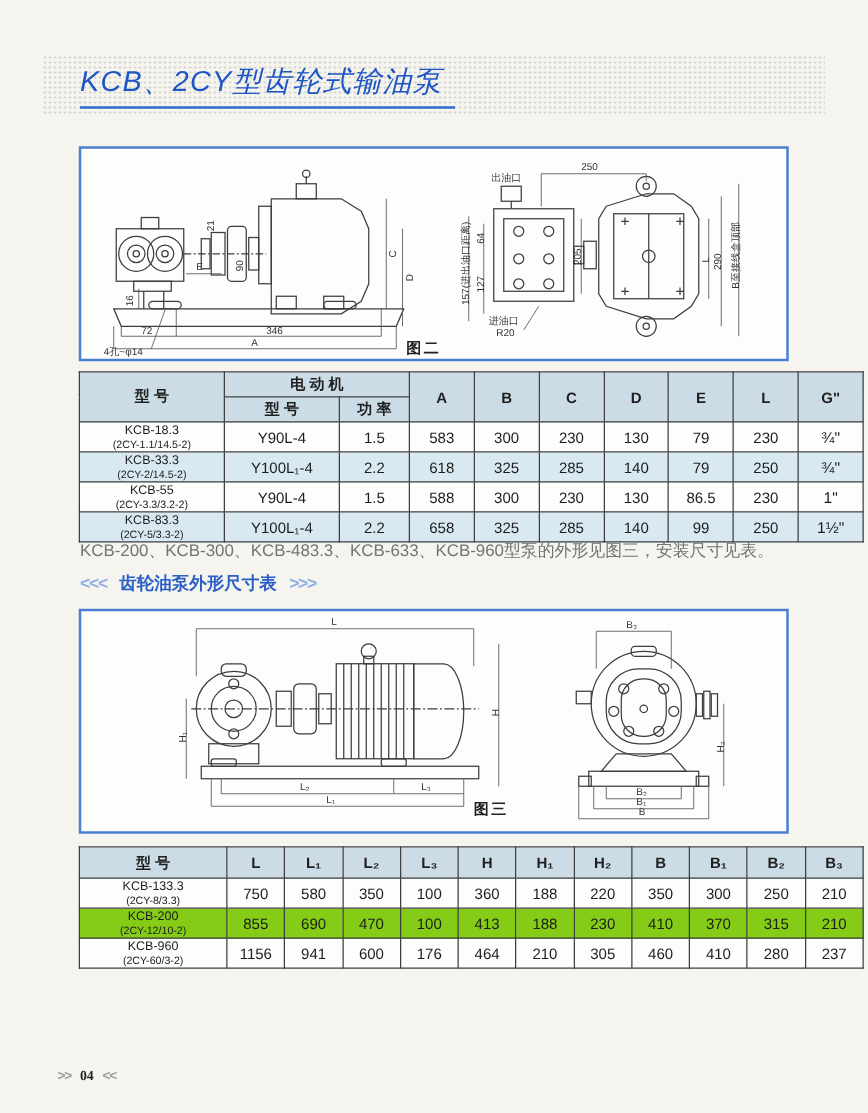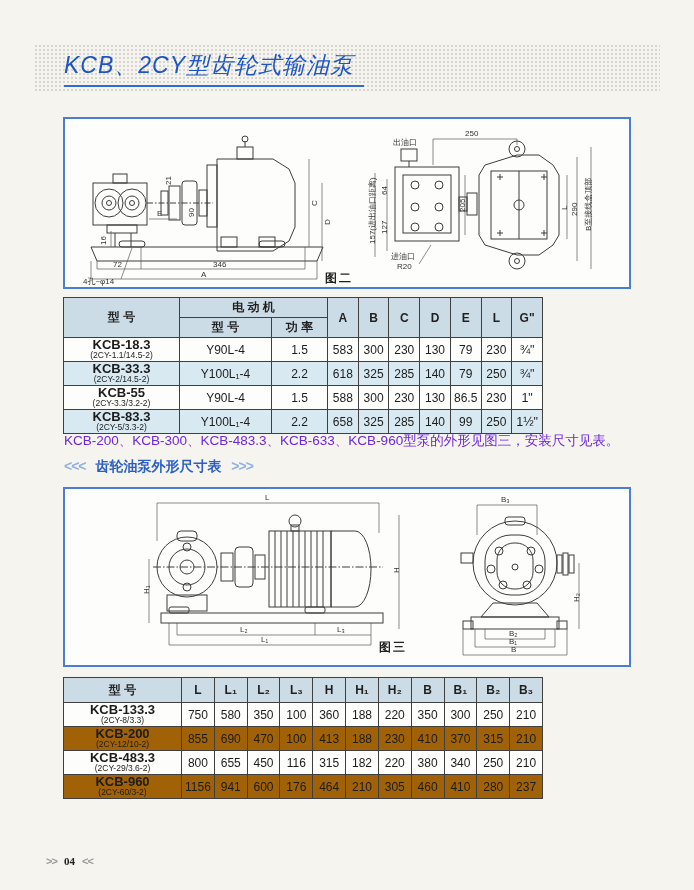--- a/index.html
+++ b/index.html
@@ -40,35 +40,35 @@
   }
   .figbox1 { top:117px; height:172px; }
   .figbox2 { top:487px; height:180px; }
   .figbox svg { display:block; }
   .dim line, .dim polyline { stroke:#5a5a5a; stroke-width:0.7; }
   .dim text { fill:#333; font-size:8px; font-family:"Liberation Sans",sans-serif; }
   .draw { stroke:#3d3d3d; fill:none; stroke-width:1; }
   .cap { fill:#222; font-size:12px; font-weight:bold; letter-spacing:2px; }
 
   
-  table { border-collapse:collapse; table-layout:fixed; background:#fdfdfb; position:absolute; left:63px; width:480px; }
+  table { border-collapse:collapse; table-layout:fixed; background:#fdfdfb; position:absolute; left:63px; width:628px; }
   #t1 { top:297px; }
   #t2 { top:677px; }
   th, td { border:1px solid #3f3f3f; text-align:center; vertical-align:middle; padding:1px 0; }
   thead th { background:#ccdce6; font-size:12px; font-weight:bold; color:#1f1f1f; height:17px; }
   #t2 thead th { height:25px; }
   td { font-size:12px; height:24px; }
   #t1 tbody tr:nth-child(even) td { background:#d8e9f2; }
-  #t2 tbody tr:nth-child(2) td, #t2 tbody tr:nth-child(4) td { background:#a16207; }
-  .m1 { font-size:13px; line-height:11px;font-weight:bold; }
+  #t2 tbody tr:nth-child(2) td, #t2 tbody tr:nth-child(4) td { background:#84cc16; }
+  .m1 { font-size:10px; line-height:11px; }
   .m2 { font-size:8.5px; line-height:10px; }
   .gcol { font-size:12.5px; }
 
   
-  .note { position:absolute; left:64px; top:432px; width:570px; font-size:13.5px; color:#6d28d9; }
+  .note { position:absolute; left:64px; top:432px; width:570px; font-size:13.5px; color:#737373; }
   .footer { position:absolute; left:46px; top:855px; font-size:11px; font-weight:bold; }
   .footer .fchev { color:#9a9a9a; letter-spacing:-1px; }
   .footer .fnum { color:#222; margin:0 4px;font-family:Liberation Serif, serif; }
 </style>
 </head>
 <body>
 
 <div class="page">
 
   <div class="title-band">
@@ -472,37 +472,20 @@
           <td>413</td>
           <td>188</td>
           <td>230</td>
           <td>410</td>
           <td>370</td>
           <td>315</td>
           <td>210</td>
         </tr>
 
 
-        <tr>
-          <td>
-            <div class="m1">KCB-483.3</div>
-            <div class="m2">(2CY-29/3.6-2)</div>
-          </td>
-          <td>800</td>
-          <td>655</td>
-          <td>450</td>
-          <td>116</td>
-          <td>315</td>
-          <td>182</td>
-          <td>220</td>
-          <td>380</td>
-          <td>340</td>
-          <td>250</td>
-          <td>210</td>
-        </tr>
 
 
         <tr>
           <td>
             <div class="m1">KCB-960</div>
             <div class="m2">(2CY-60/3-2)</div>
           </td>
           <td>1156</td>
           <td>941</td>
           <td>600</td>

